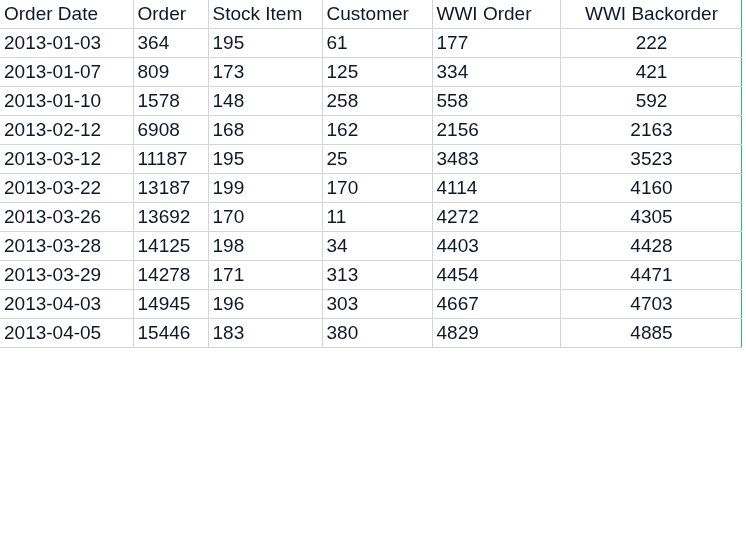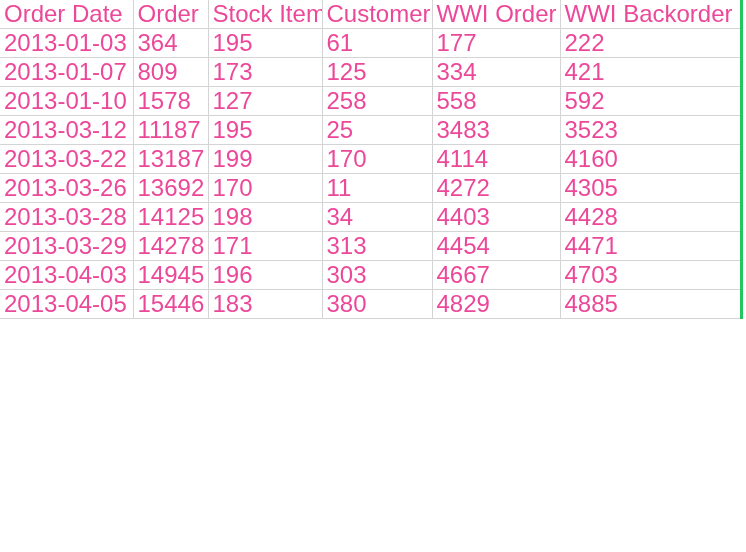--- a/index.html
+++ b/index.html
@@ -10,22 +10,22 @@
   body {
     width: 746px;
     height: 552px;
     overflow: hidden;
     font-family: "Liberation Sans", sans-serif;
   }
   #data-grid {
     border-collapse: collapse;
     table-layout: fixed;
     width: 741px;
-    font-size: 24px;
-    color: #ec4899;
+    font-size: 19px;
+    color: #0f172a;
     background: #ffffff;
   }
   #data-grid col.c-order-date   { width: 133px; }
   #data-grid col.c-order        { width: 75px;  }
   #data-grid col.c-stock-item   { width: 114px; }
   #data-grid col.c-customer     { width: 110px; }
   #data-grid col.c-wwi-order    { width: 128px; }
   #data-grid col.c-wwi-backorder{ width: 181px; }
 
   #data-grid th,
@@ -40,21 +40,22 @@
     font-weight: normal;
     white-space: nowrap;
     overflow: hidden;
     vertical-align: middle;
   }
   #data-grid th {
     border-bottom: 1px solid #d4d4d4;
   }
   #data-grid tr th:last-child,
   #data-grid tr td:last-child {
-    border-right: 3px solid #22c55e;
+    border-right: 1px solid #22c55e;
+    text-align: center;
   }
 </style>
 </head>
 <body>
 
 <table id="data-grid">
   <colgroup>
     <col class="c-order-date">
     <col class="c-order">
     <col class="c-stock-item">
@@ -85,24 +86,32 @@
         <td>2013-01-07</td>
         <td>809</td>
         <td>173</td>
         <td>125</td>
         <td>334</td>
         <td>421</td>
       </tr>
       <tr>
         <td>2013-01-10</td>
         <td>1578</td>
-        <td>127</td>
+        <td>148</td>
         <td>258</td>
         <td>558</td>
         <td>592</td>
+      </tr>
+      <tr>
+        <td>2013-02-12</td>
+        <td>6908</td>
+        <td>168</td>
+        <td>162</td>
+        <td>2156</td>
+        <td>2163</td>
       </tr>
       <tr>
         <td>2013-03-12</td>
         <td>11187</td>
         <td>195</td>
         <td>25</td>
         <td>3483</td>
         <td>3523</td>
       </tr>
       <tr>

